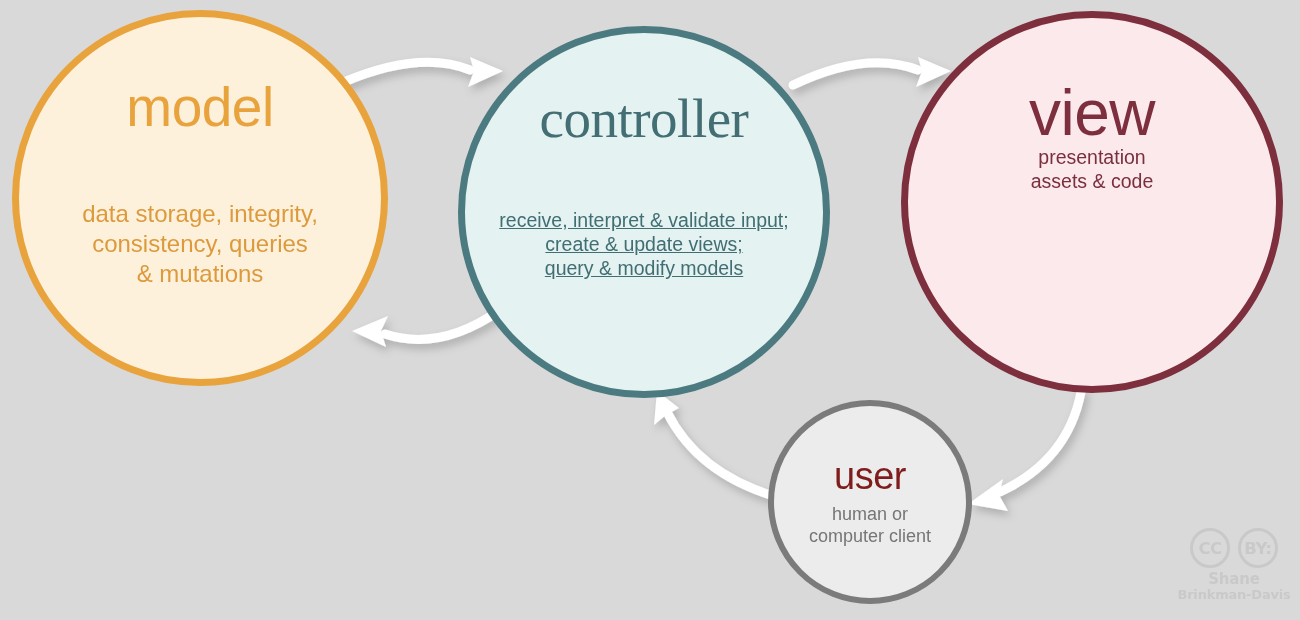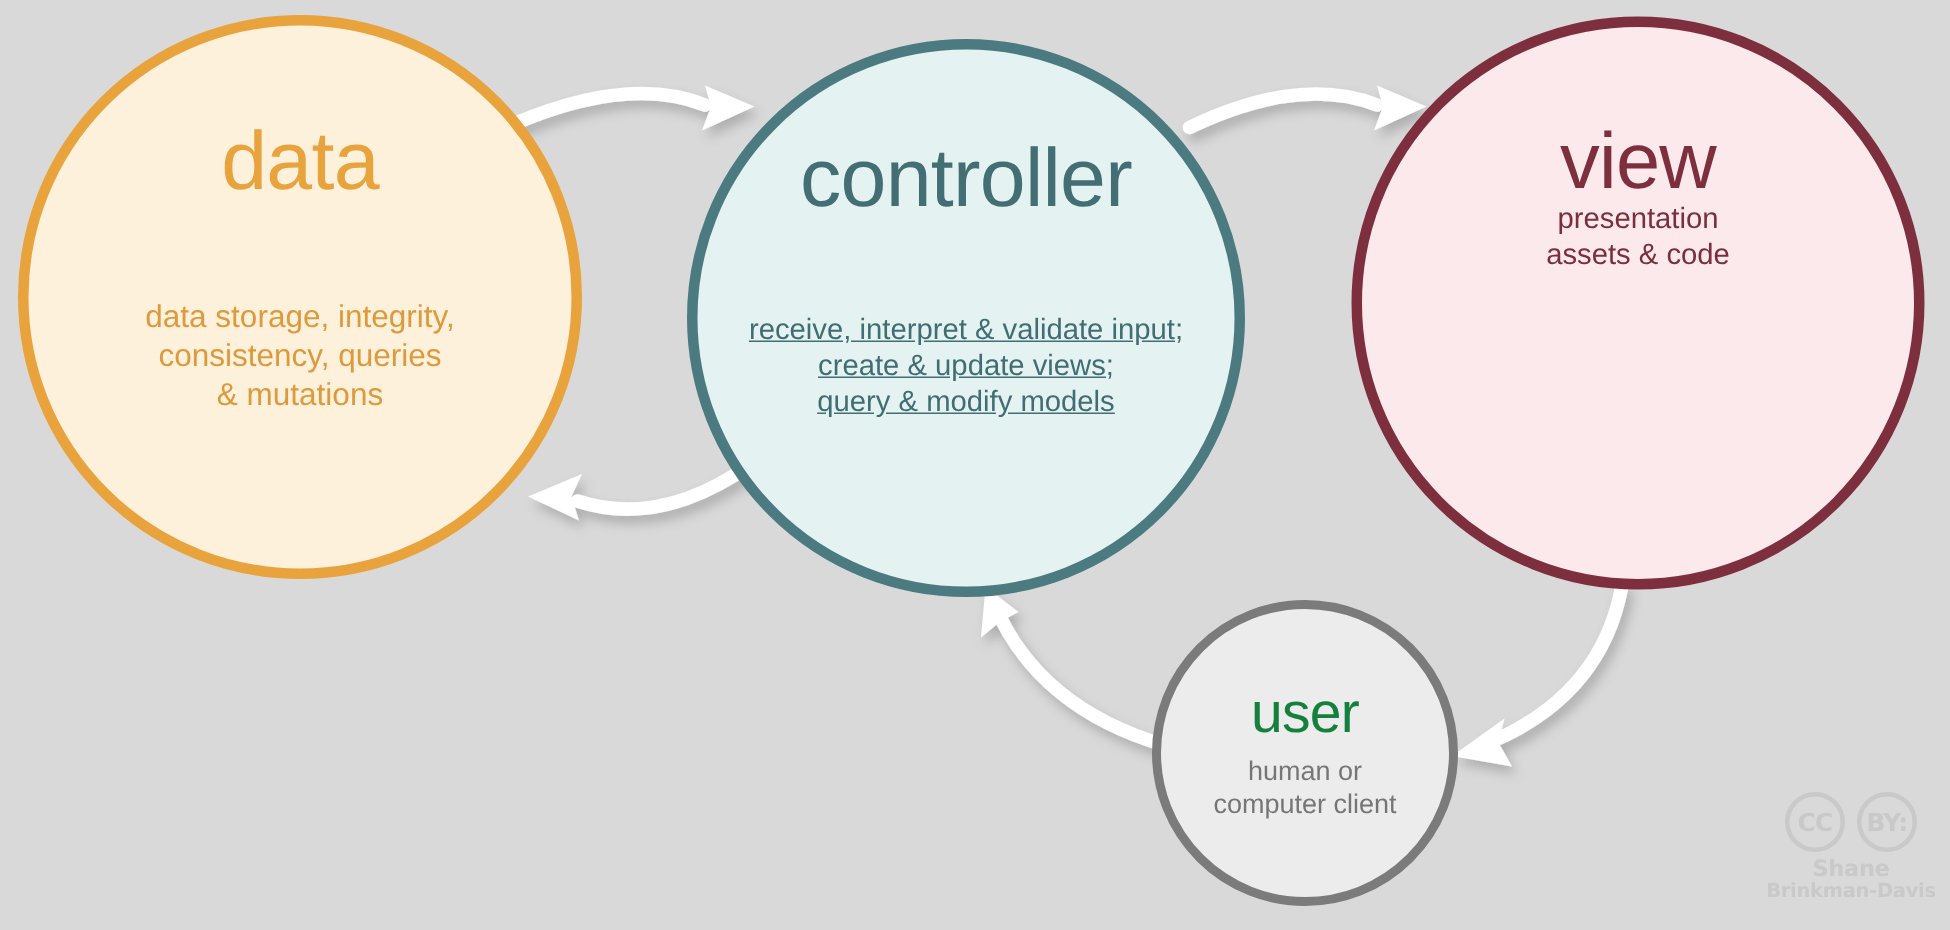--- a/index.html
+++ b/index.html
@@ -52,75 +52,76 @@
     background: #fdf1dc;
     border: 7px solid #e8a33d;
   }
   #node-model .title {
     color: #e8a33d;
     font-size: 55px;
     margin-top: 63px;
   }
   #node-model .desc {
     color: #dd9a3c;
-    font-size: 21px;
+    font-size: 24px;
     margin-top: 64px;
   }
 
   
   #node-controller {
     left: 458px;
     top: 26px;
     width: 372px;
     height: 372px;
     background: #e4f2f1;
     border: 7px solid #4b7b80;
   }
   #node-controller .title {
     color: #436e74;
     font-size: 55px;
     margin-top: 58px;
+    font-family: Liberation Serif, serif;
   }
   #node-controller .desc {
     color: #416e73;
     font-size: 19.5px;
     margin-top: 62px;
   }
 
   
   #node-view {
     left: 901px;
     top: 11px;
     width: 382px;
     height: 382px;
     background: #fce9ec;
     border: 7px solid #7e2f3e;
   }
   #node-view .title {
     color: #7e2f3e;
-    font-size: 53px;
+    font-size: 64px;
     margin-top: 63px;
   }
   #node-view .desc {
     color: #7a2f3d;
     font-size: 19.5px;
   }
 
   
   #node-user {
     left: 768px;
     top: 400px;
     width: 204px;
     height: 204px;
     background: #ececec;
     border: 6px solid #7b7b7b;
     justify-content: center;
   }
   #node-user .title {
-    color: #15803d;
+    color: #7f1d1d;
     font-size: 38px;
     margin-top: 0;
   }
   #node-user .desc {
     color: #767676;
     font-size: 18px;
     margin-top: 8px;
   }
 
   
@@ -203,21 +204,21 @@
       <path d="M 1003 479 L 968 504 L 1008 511 L 999 495 Z" fill="#ffffff"></path>
     </g>
 
     <g filter="url(#softshadow)">
       <path d="M 788 500 Q 700 478 667 412" fill="none" stroke="#ffffff" stroke-width="9" stroke-linecap="round"></path>
       <path d="M 679 408 L 657 391 L 654 425 L 666 415 Z" fill="#ffffff"></path>
     </g>
   </svg>
 
   <div class="node" id="node-model">
-    <div class="title">data</div>
+    <div class="title">model</div>
     <div class="desc" style="white-space: pre-line;">data storage, integrity,
 consistency, queries
 &amp; mutations</div>
   </div>
 
   <div class="node" id="node-controller">
     <div class="title">controller</div>
     <div class="desc" style="white-space: pre-line; text-decoration: underline;">receive, interpret &amp; validate input;
 create &amp; update views;
 query &amp; modify models</div>

